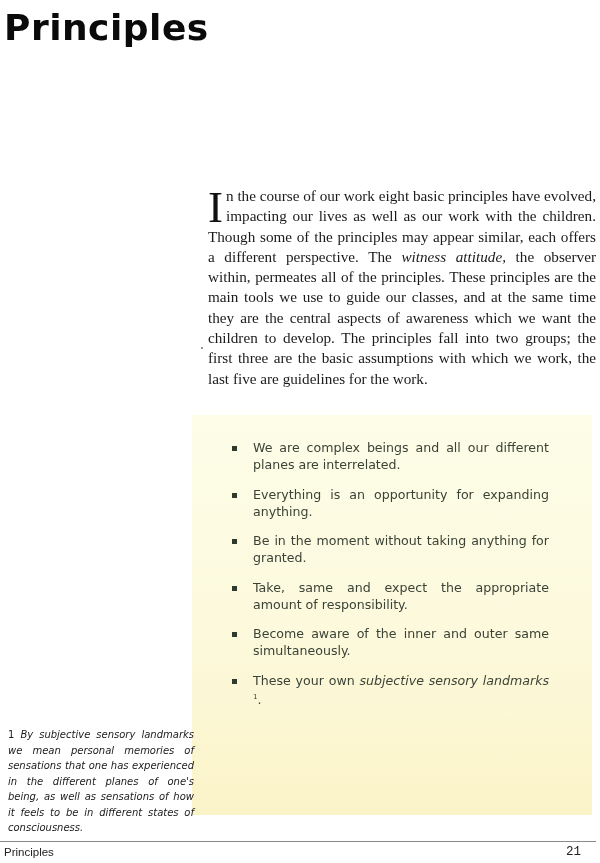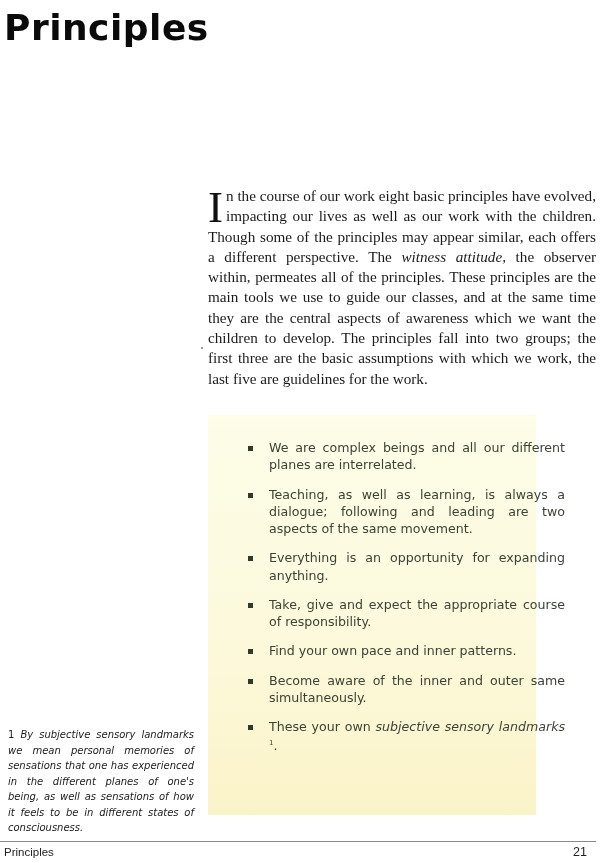--- a/index.html
+++ b/index.html
@@ -53,23 +53,23 @@
       position: absolute;
       left: 201px;
       top: 347px;
       width: 2px;
       height: 2px;
       background: #777;
       border-radius: 1px;
     }
     .principles-box {
       position: absolute;
-      left: 208px;
+      left: 192px;
       top: 415px;
-      width: 328px;
+      width: 400px;
       height: 400px;
       background: linear-gradient(180deg, #fdfde8 0%, #fcf9dc 55%, #fbf3c8 100%);
     }
     .principles-list {
       list-style: none;
       margin: 0;
       padding: 0;
       position: absolute;
       left: 40px;
       top: 24px;
@@ -123,43 +123,43 @@
     .footer-title {
       position: absolute;
       left: 4px;
       top: 846px;
       font-family: "Liberation Sans", sans-serif;
       font-size: 11.5px;
       color: #222;
     }
     .page-number {
       position: absolute;
-      right: 13px;
+      right: 19px;
       top: 845px;
-      font-family: Liberation Sans, sans-serif;
+      font-family: Liberation Mono, monospace;
       font-size: 12.5px;
       color: #222;
     }
   </style>
 </head>
 <body>
 
 <h1 class="page-title">Principles</h1>
 
 <p class="intro"><span class="dropcap">I</span><span>n the course of our work eight basic principles have evolved, impacting our lives as well as our work with the children. Though some of the principles may appear similar, each offers a different perspective. The </span><em>witness attitude,</em><span> the observer within, permeates all of the principles. These principles are the main tools we use to guide our classes, and at the same time they are the central aspects of awareness which we want the children to develop. The principles fall into two groups; the first three are the basic assumptions with which we work, the last five are guidelines for the work.</span></p>
 
 <div class="stray-dot"></div>
 
 <div class="principles-box">
   <ul class="principles-list">
     <li><span class="bullet"></span><span>We are complex beings and all our different planes are interrelated.</span></li>
-    <li><span class="bullet"></span><span>Teaching, as well as learning, is always a dialogue; following and leading are two aspects of the same movement.</span></li>
+    <li><span class="bullet"></span></li>
     <li><span class="bullet"></span><span>Everything is an opportunity for expanding anything.</span></li>
-    <li><span class="bullet"></span><span>Take, give and expect the appropriate course of responsibility.</span></li>
-    <li><span class="bullet"></span><span>Find your own pace and inner patterns.</span></li>
+    <li><span class="bullet"></span><span>Be in the moment without taking anything for granted.</span></li>
+    <li><span class="bullet"></span><span>Take, same and expect the appropriate amount of responsibility.</span></li>
     <li><span class="bullet"></span><span>Become aware of the inner and outer same simultaneously.</span></li>
     <li><span class="bullet"></span><span>These your own </span><em>subjective sensory landmarks</em> <sup>1</sup><span>.</span></li>
   </ul>
 </div>
 
 <p class="footnote"><span class="fn-num">1</span><span>By subjective sensory landmarks we mean personal memories of sensations that one has experienced in the different planes of one's being, as well as sensations of how it feels to be in different states of consciousness.</span></p>
 
 <div class="footer-rule"></div>
 <div class="footer-title">Principles</div>
 <div class="page-number">21</div>

